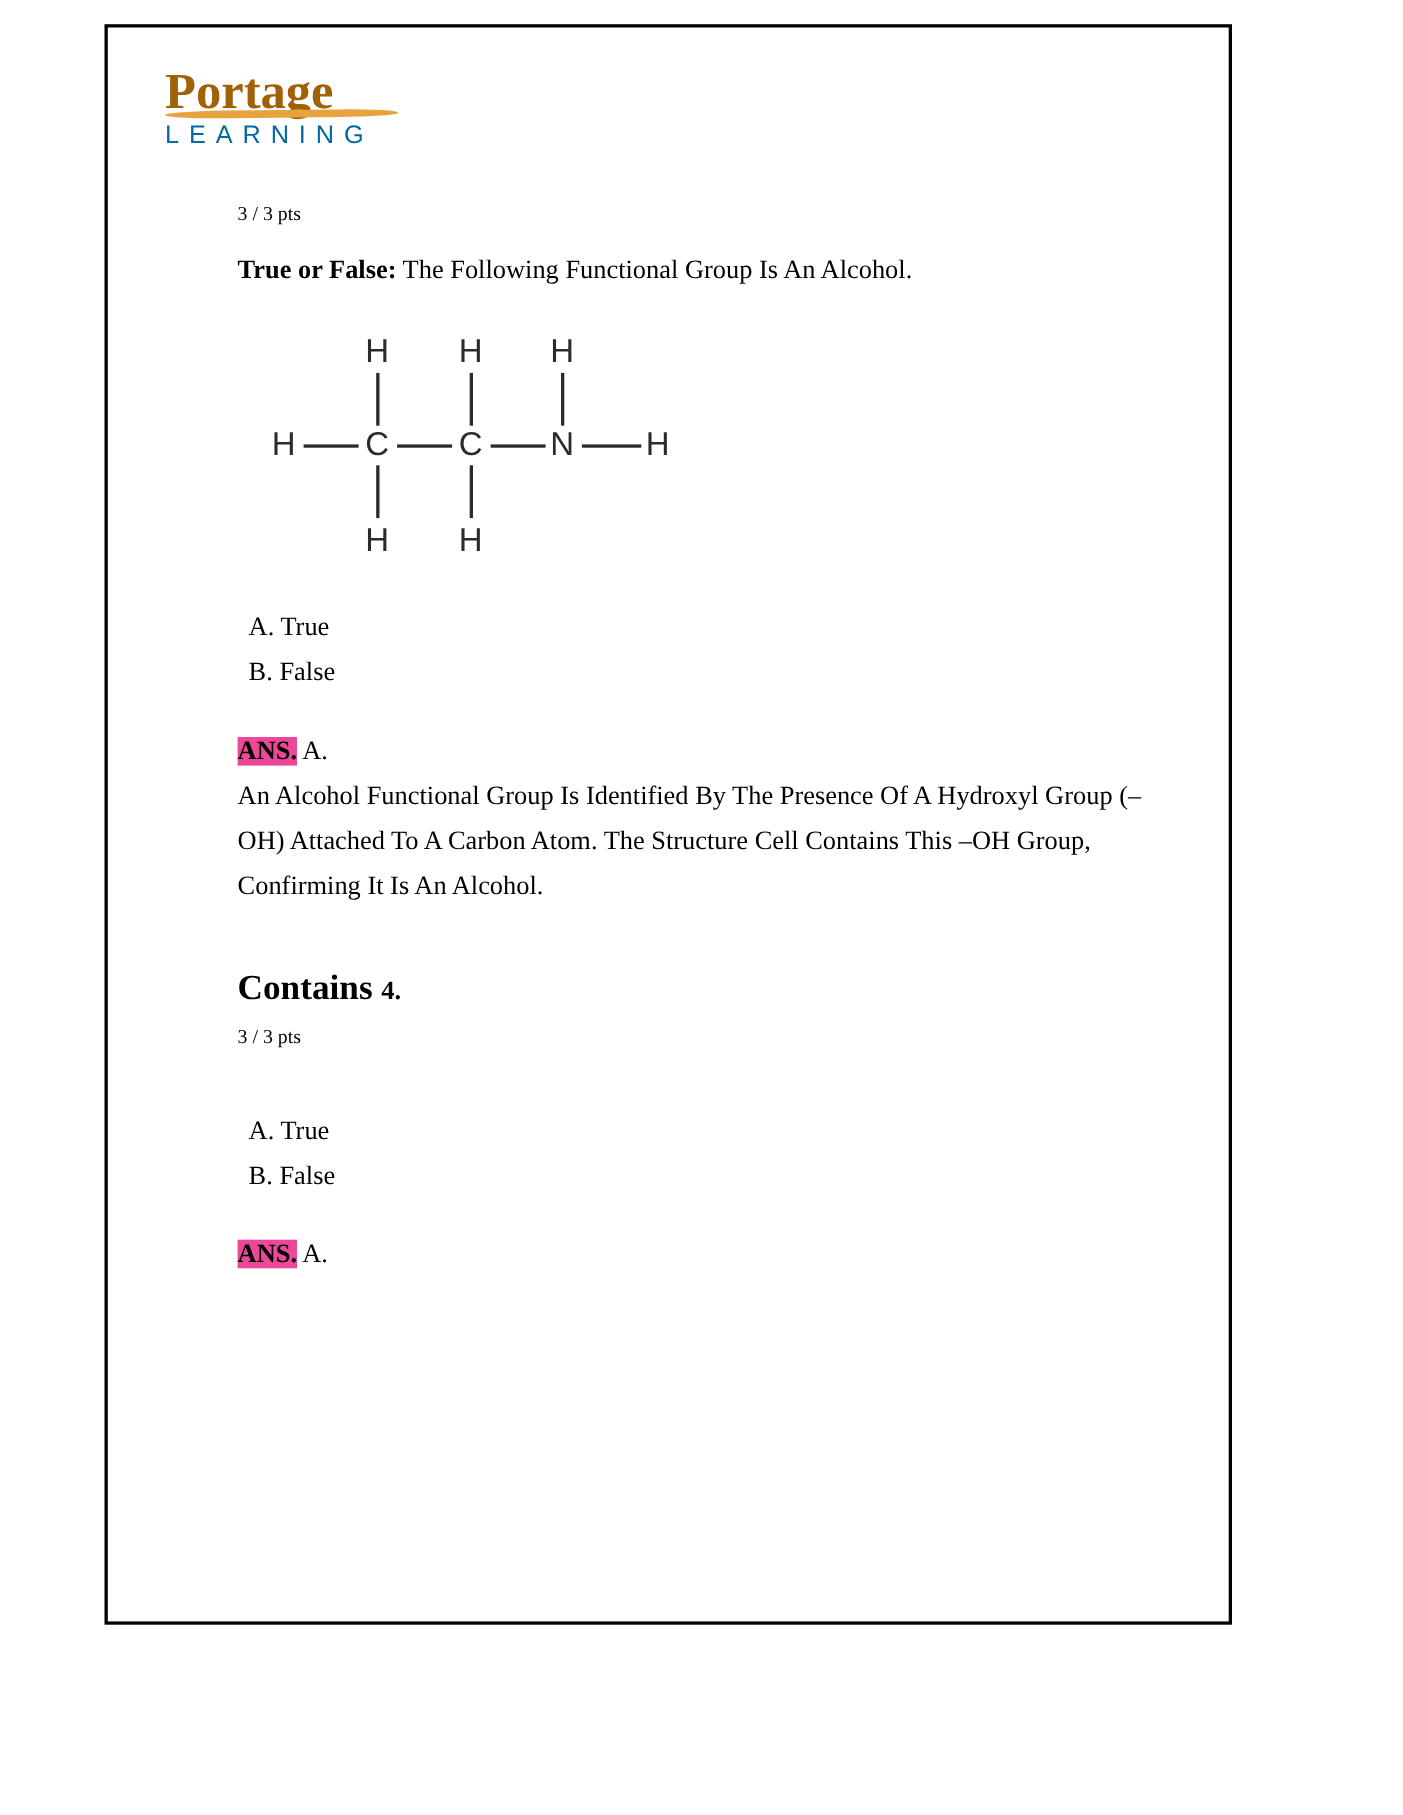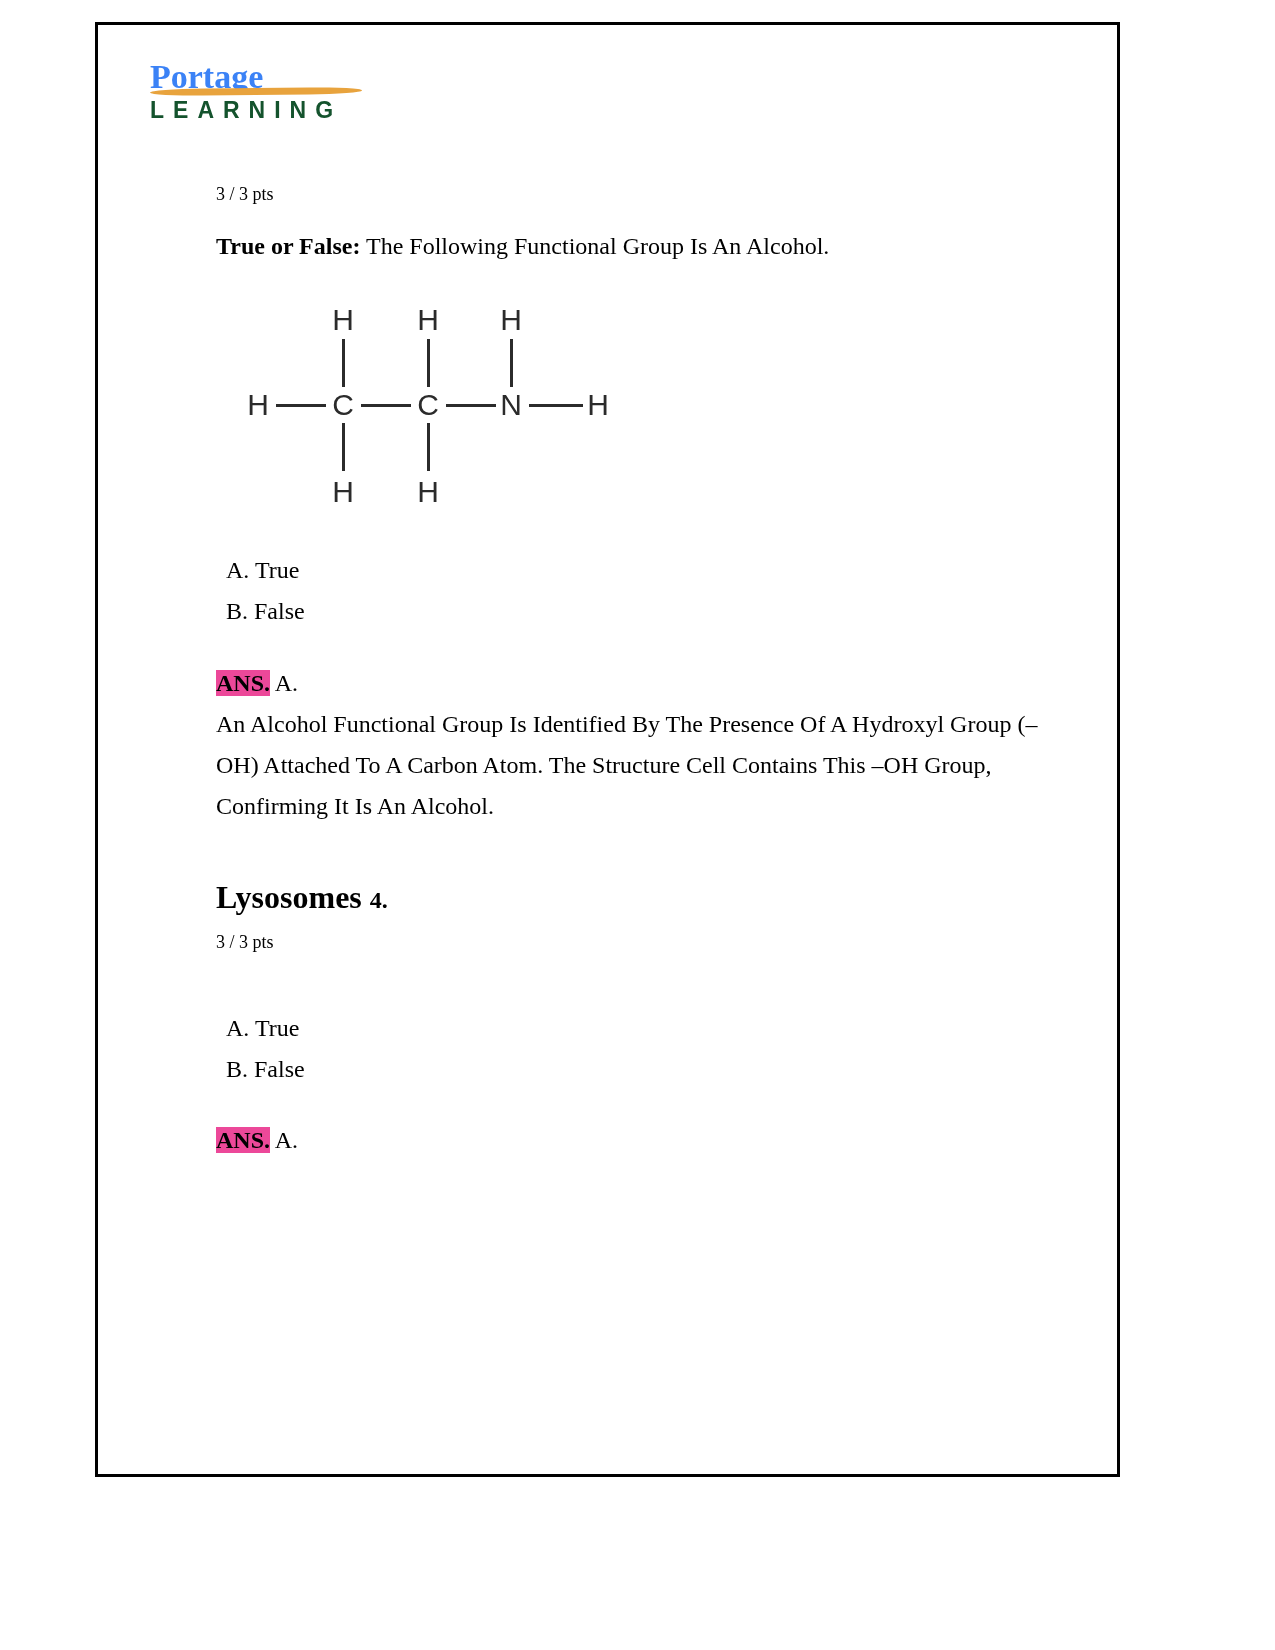--- a/index.html
+++ b/index.html
@@ -35,42 +35,42 @@
 
   
   .logo-block {
     position: absolute;
     left: 52px;
     top: 35px;
     width: 215px;
   }
   .logo-word {
     font-family: "Liberation Serif", "DejaVu Serif", serif;
-    font-size: 34px;
-    font-weight: bold;
-    color: #3b82f6;
+    font-size: 46px;
+    font-weight: bold;
+    color: #a16207;
     letter-spacing: 0px;
     line-height: 1;
     margin: 0;
     padding: 0;
   }
   .logo-swoosh {
     margin-top: -6px;
     height: 7px;
     width: 212px;
     background: #e8a33d;
     border-radius: 50% / 100%;
     transform: skewY(-0.6deg);
   }
   .logo-sub {
     margin-top: 3px;
     font-family: "Liberation Sans", "DejaVu Sans", sans-serif;
     font-size: 23px;
-    font-weight: bold;
-    color: #14532d;
+    font-weight: normal;
+    color: #0369a1;
     letter-spacing: 9px;
     line-height: 1.1;
   }
 
   
   .content {
     position: absolute;
     left: 118px;
     top: 160px;
     width: 840px;
@@ -208,21 +208,21 @@
           <div class="option">B. False</div>
         </div>
 
         <div class="ans-line"><span class="ans-hl">ANS.</span><span> A.</span></div>
 
         <div class="explain">An Alcohol Functional Group Is Identified By The Presence Of A Hydroxyl Group (–OH) Attached To A Carbon Atom. The Structure Cell Contains This –OH Group, Confirming It Is An Alcohol.</div>
       </div>
 
       <div>
 
-        <div class="q-heading"><span>Lysosomes </span><span class="qnum">4.</span></div>
+        <div class="q-heading"><span>Contains </span><span class="qnum">4.</span></div>
 
         <div class="pts" style="margin-bottom:22px;">3 / 3 pts</div>
 
 
         <div class="gap-md"></div>
 
         <div class="options" style="margin-top:0;">
           <div class="option">A. True</div>
           <div class="option">B. False</div>
         </div>

